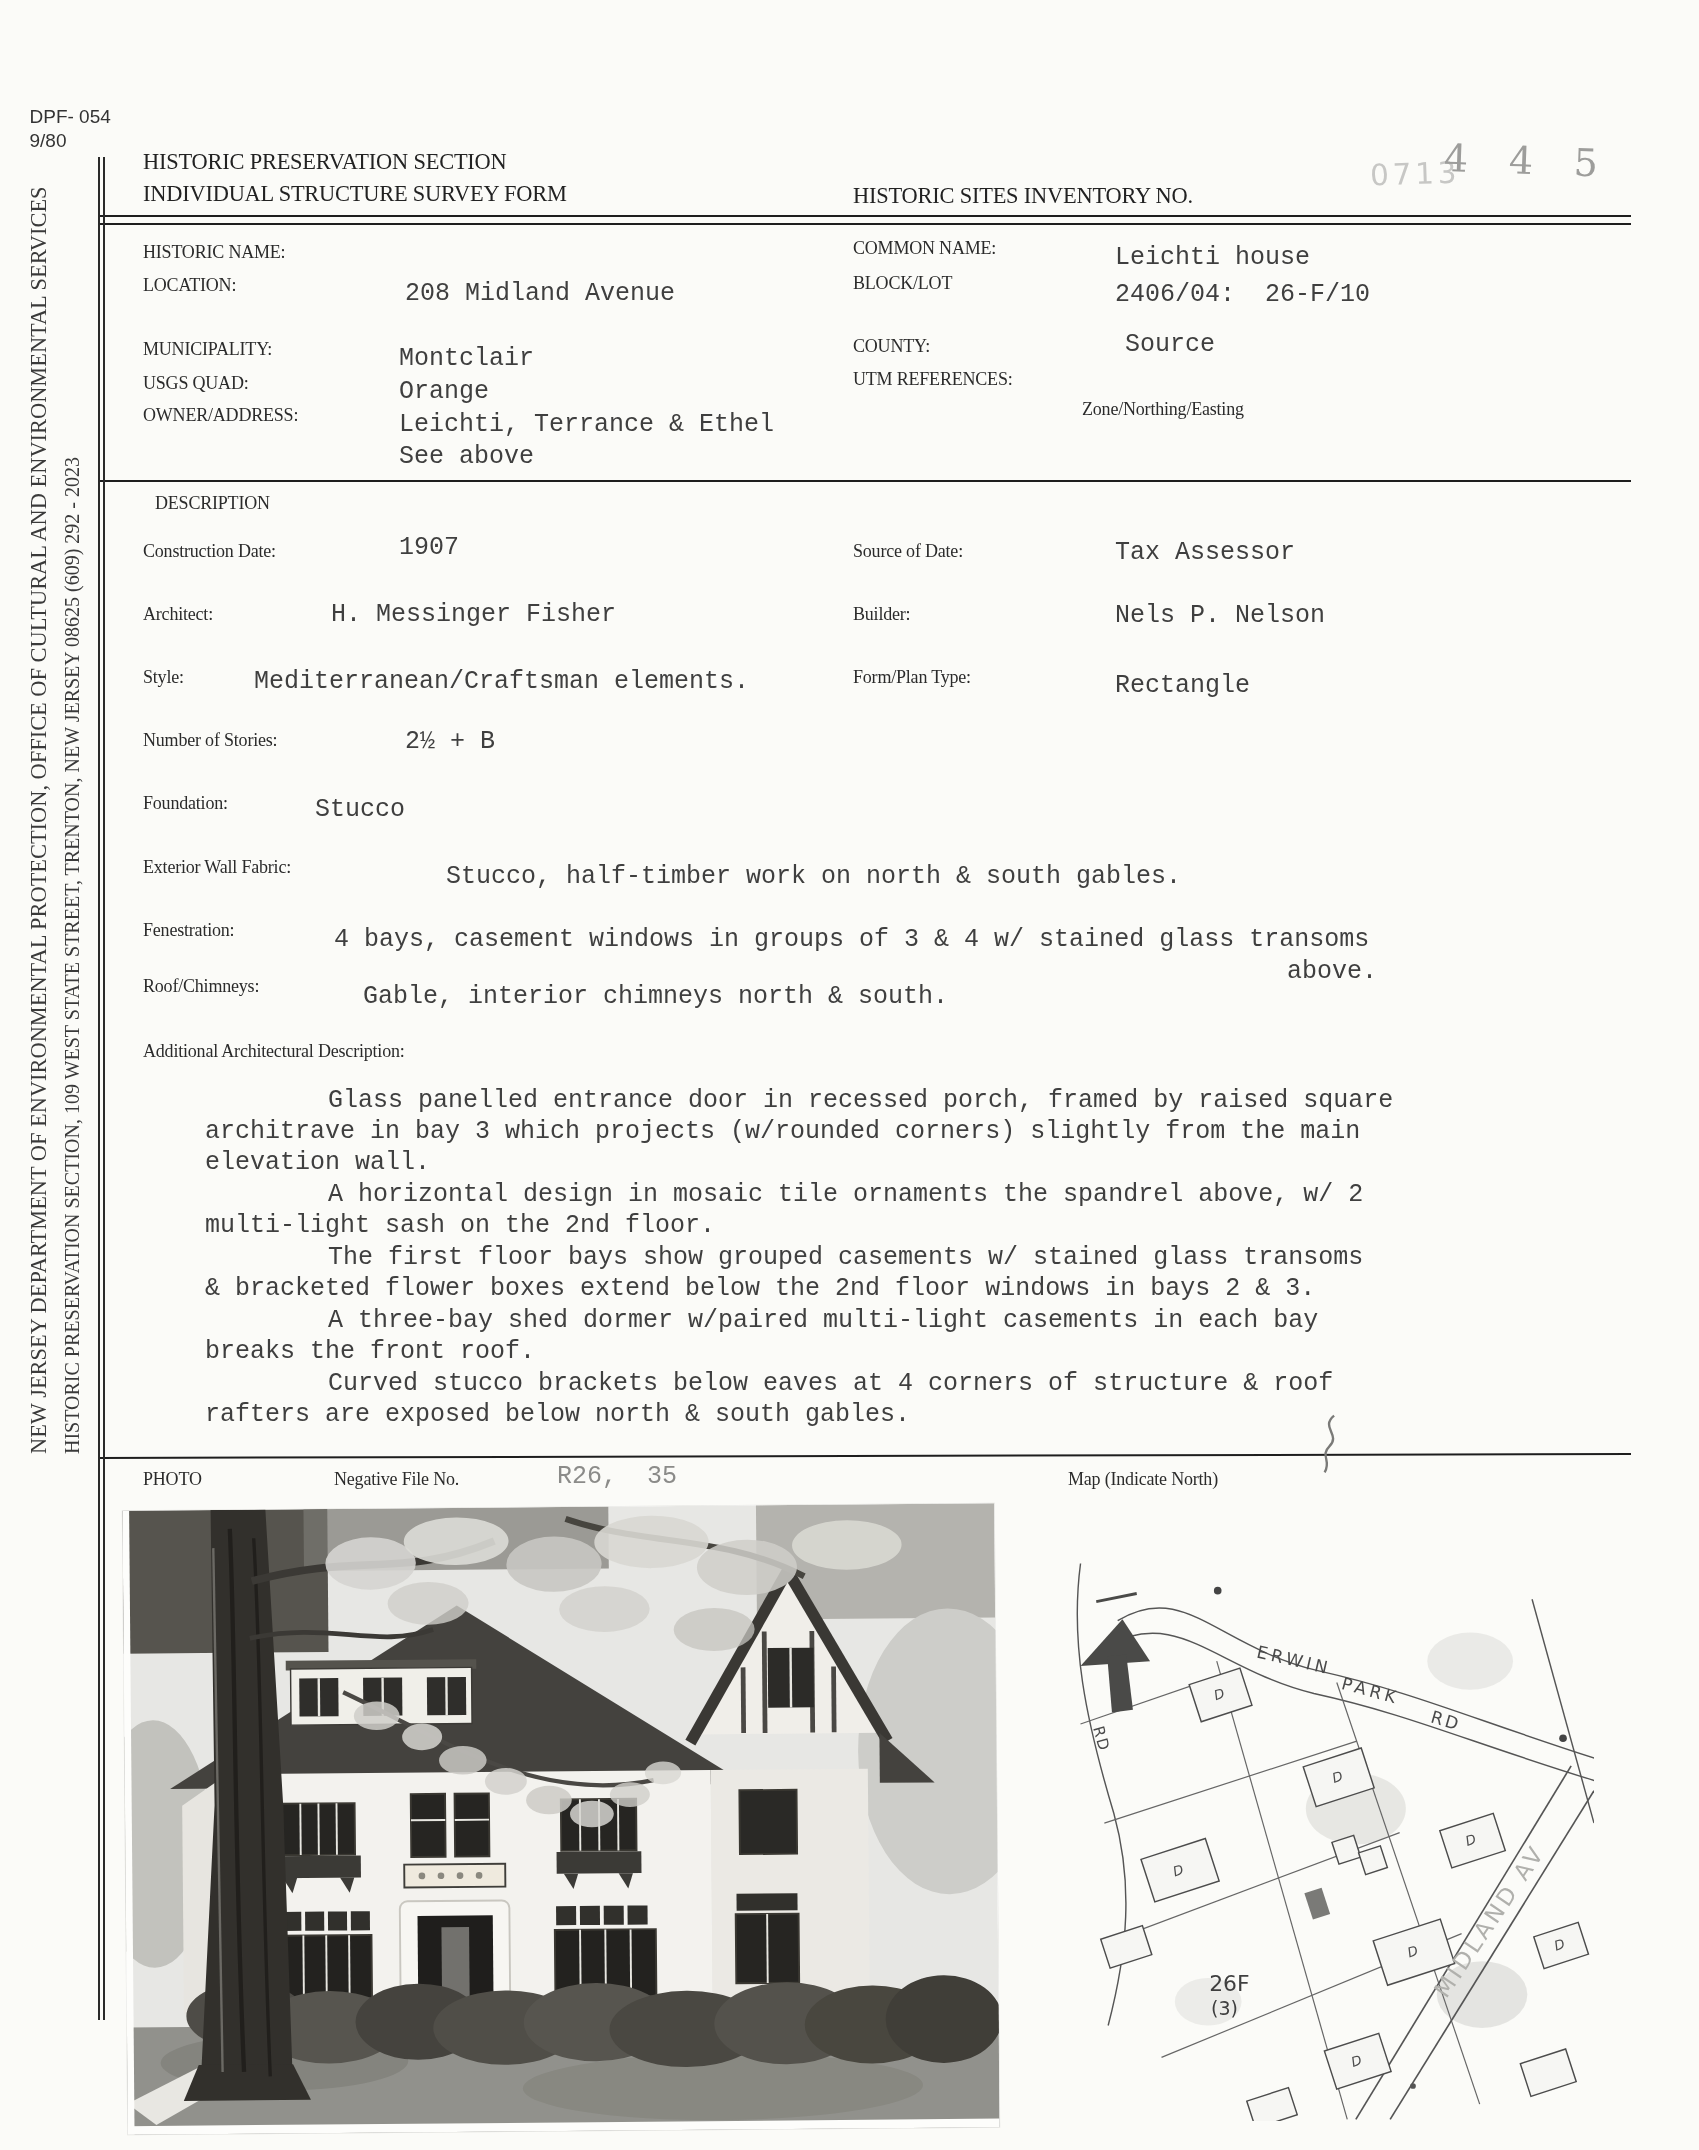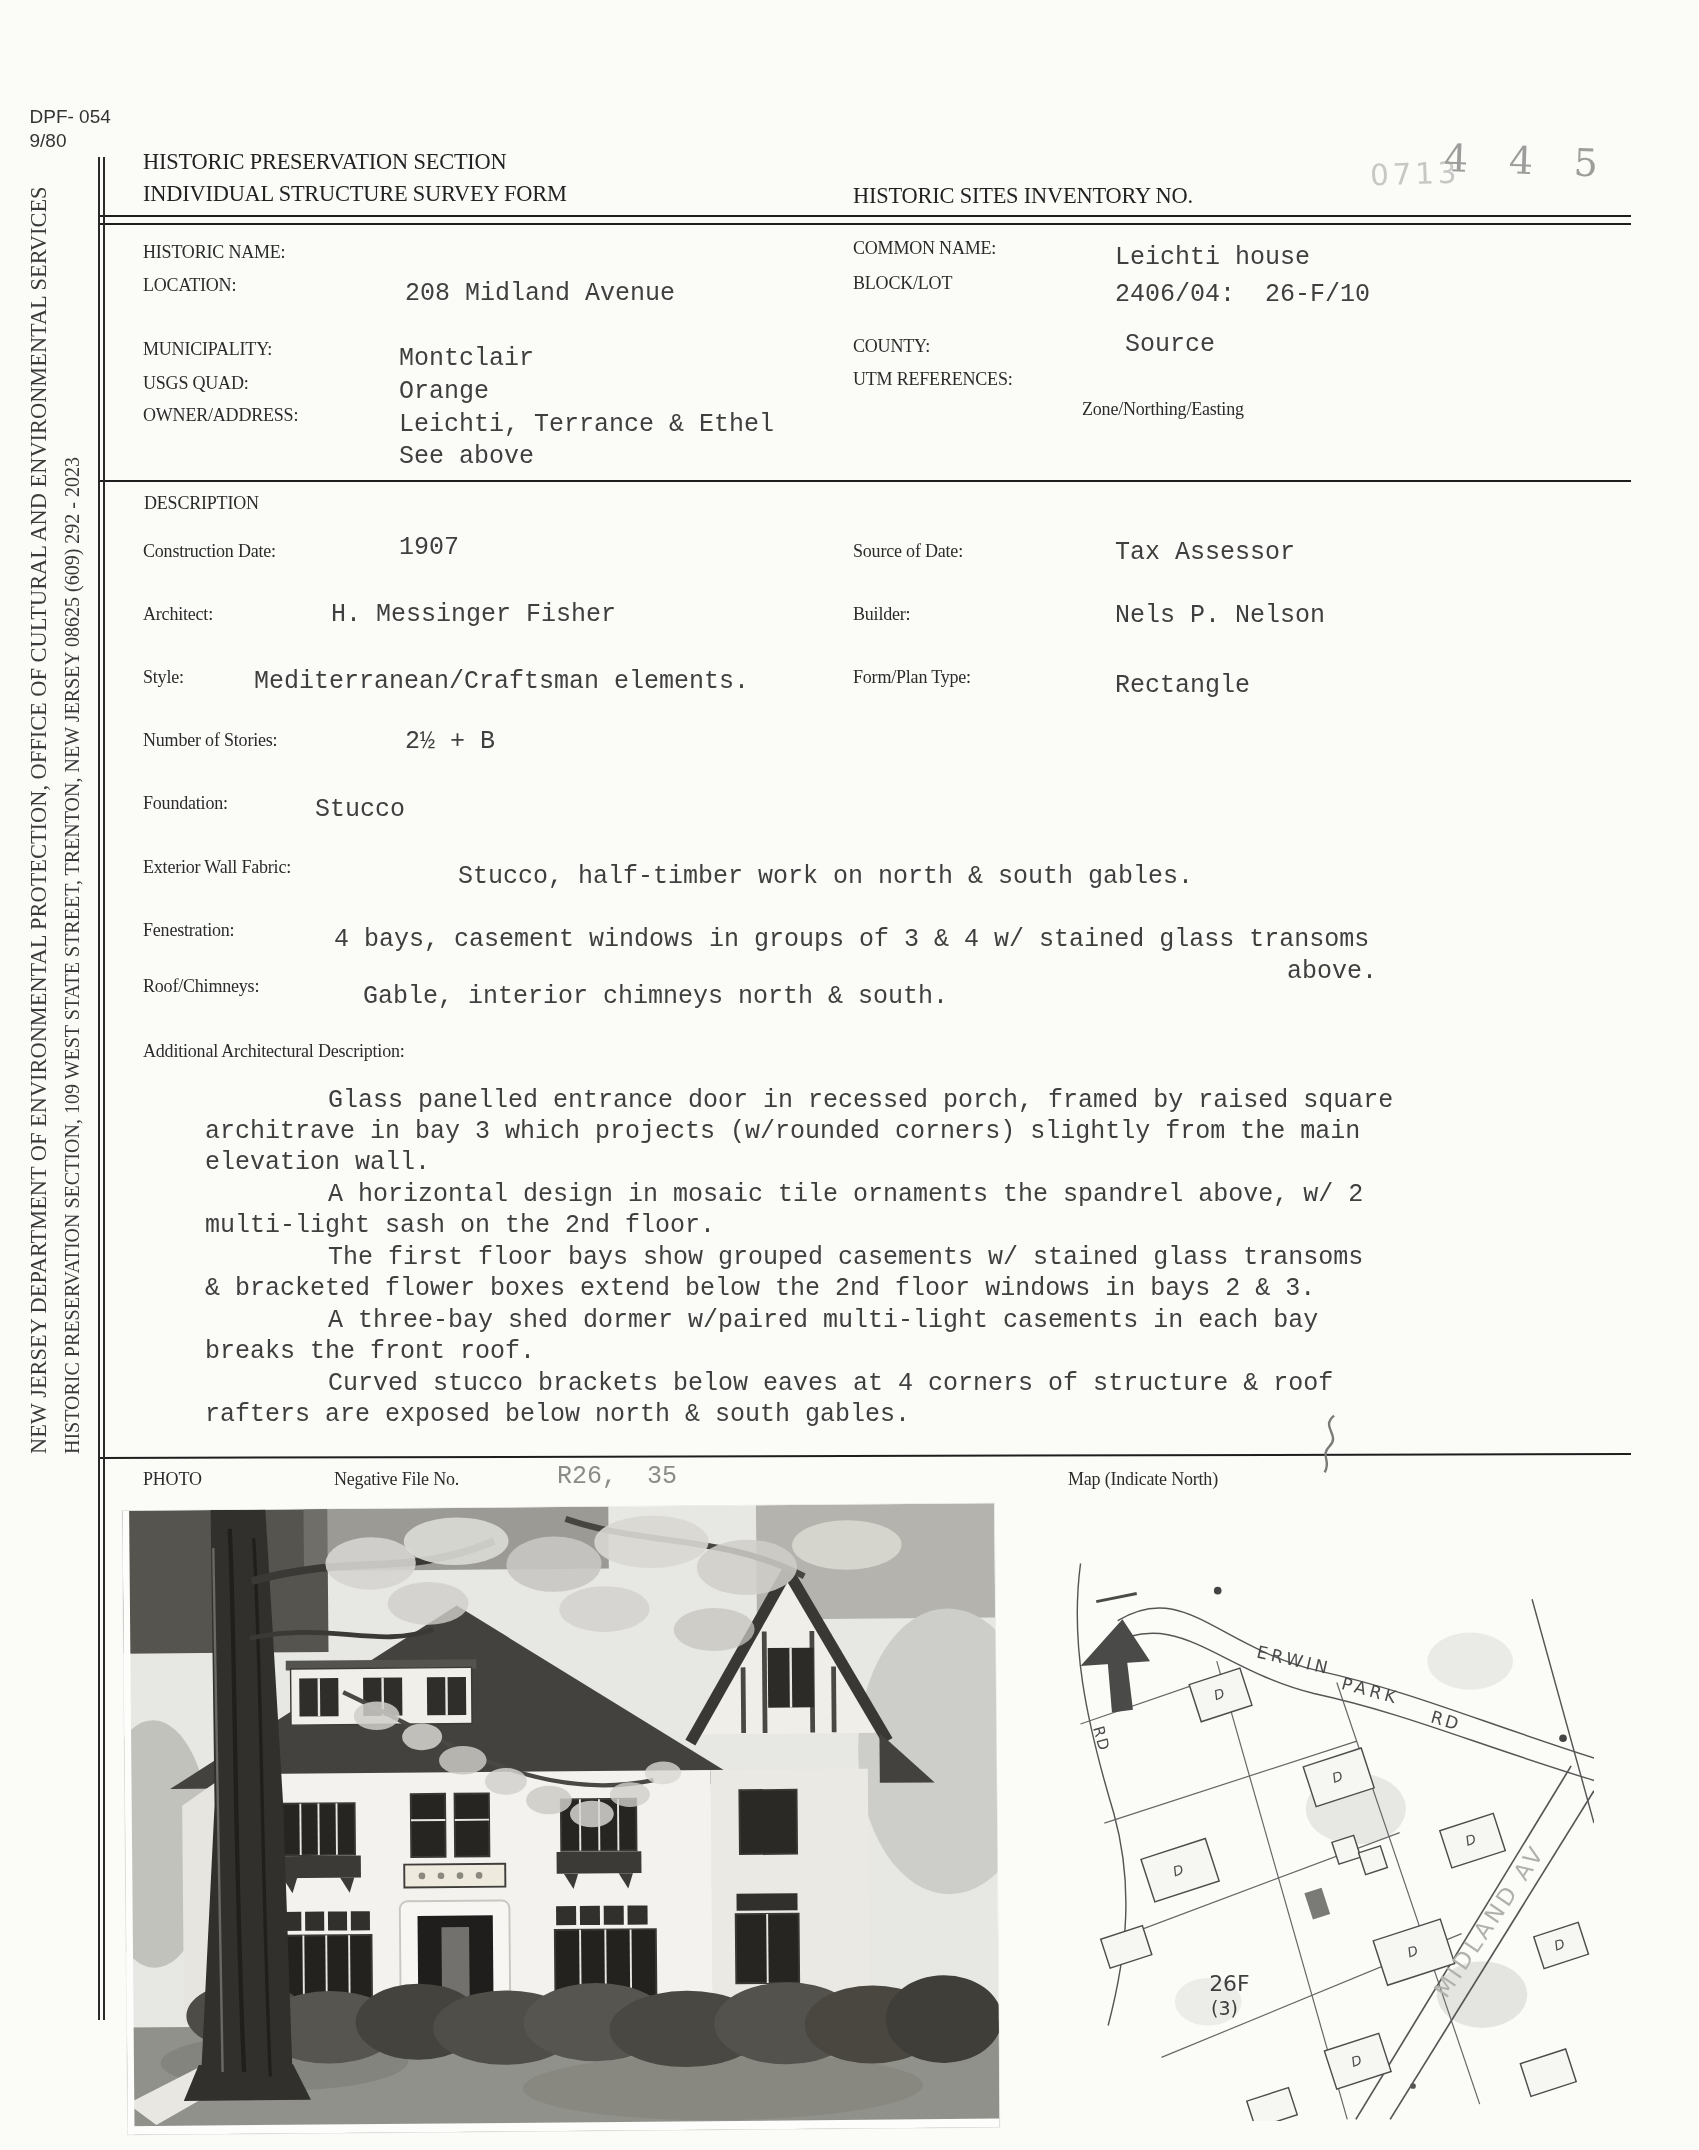--- a/index.html
+++ b/index.html
@@ -66,21 +66,21 @@
 
   <div class="abs ser lbl" style="left:143px;top:373px;">USGS QUAD:</div>
   <div class="abs mono" style="left:399px;top:377px;">Orange</div>
   <div class="abs ser lbl" style="left:853px;top:369px;">UTM REFERENCES:</div>
 
   <div class="abs ser lbl" style="left:143px;top:405px;">OWNER/ADDRESS:</div>
   <div class="abs mono" style="left:399px;top:410px;">Leichti, Terrance &amp; Ethel</div>
   <div class="abs ser lbl" style="left:1082px;top:399px;">Zone/Northing/Easting</div>
   <div class="abs mono" style="left:399px;top:442px;">See above</div>
 
-  <div class="abs ser lbl" style="left:144px;top:493px;">DESCRIPTION</div>
+  <div class="abs ser lbl" style="left:155px;top:493px;">DESCRIPTION</div>
 
   <div class="abs ser lbl" style="left:143px;top:541px;">Construction Date:</div>
   <div class="abs mono" style="left:399px;top:533px;">1907</div>
   <div class="abs ser lbl" style="left:853px;top:541px;">Source of Date:</div>
   <div class="abs mono" style="left:1115px;top:538px;">Tax Assessor</div>
 
   <div class="abs ser lbl" style="left:143px;top:604px;">Architect:</div>
   <div class="abs mono" style="left:331px;top:600px;">H. Messinger Fisher</div>
   <div class="abs ser lbl" style="left:853px;top:604px;">Builder:</div>
   <div class="abs mono" style="left:1115px;top:601px;">Nels P. Nelson</div>
@@ -90,21 +90,21 @@
   <div class="abs ser lbl" style="left:853px;top:667px;">Form/Plan Type:</div>
   <div class="abs mono" style="left:1115px;top:671px;">Rectangle</div>
 
   <div class="abs ser lbl" style="left:143px;top:730px;">Number of Stories:</div>
   <div class="abs mono" style="left:405px;top:727px;">2½ + B</div>
 
   <div class="abs ser lbl" style="left:143px;top:793px;">Foundation:</div>
   <div class="abs mono" style="left:315px;top:795px;">Stucco</div>
 
   <div class="abs ser lbl" style="left:143px;top:857px;">Exterior Wall Fabric:</div>
-  <div class="abs mono" style="left:446px;top:862px;margin-left:12px;">Stucco, half-timber work on north &amp; south gables.</div>
+  <div class="abs mono" style="left:446px;top:862px;">Stucco, half-timber work on north &amp; south gables.</div>
 
   <div class="abs ser lbl" style="left:143px;top:920px;">Fenestration:</div>
   <div class="abs mono" style="left:334px;top:925px;">4 bays, casement windows in groups of 3 &amp; 4 w/ stained glass transoms</div>
   <div class="abs mono" style="left:1287px;top:957px;">above.</div>
 
   <div class="abs ser lbl" style="left:143px;top:976px;">Roof/Chimneys:</div>
   <div class="abs mono" style="left:363px;top:982px;">Gable, interior chimneys north &amp; south.</div>
 
   <div class="abs ser lbl" style="left:143px;top:1041px;">Additional Architectural Description:</div>
 

